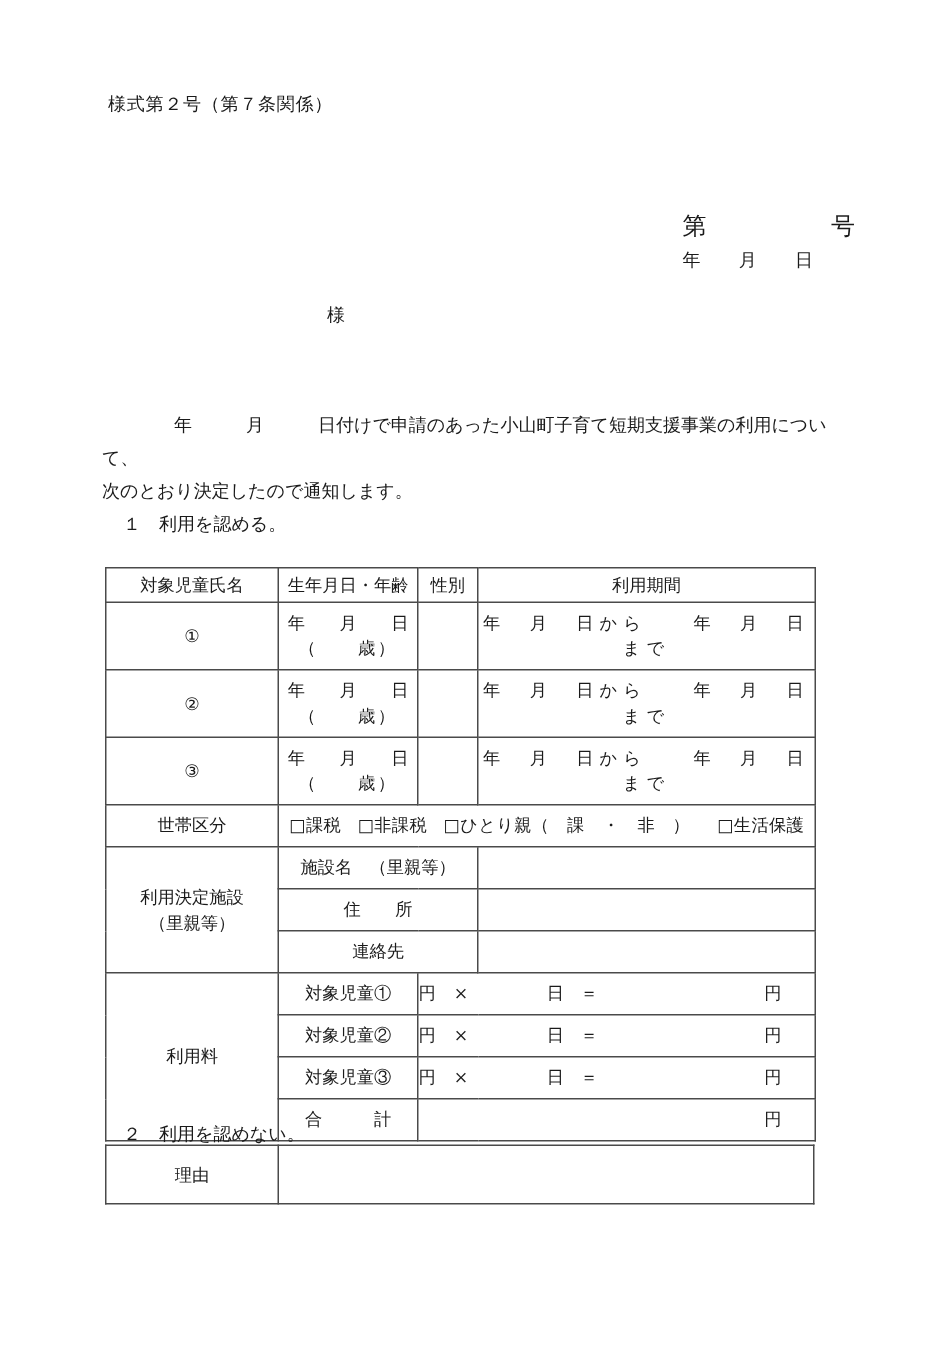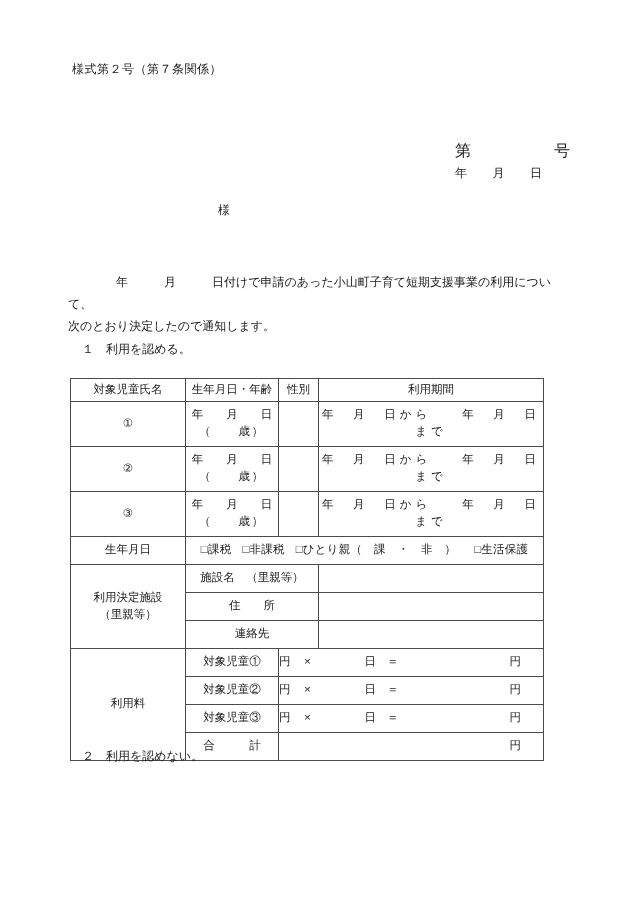--- a/index.html
+++ b/index.html
@@ -13,21 +13,20 @@
     position: relative;
     font-family: "DejaVu Serif", "Liberation Serif", serif;
     color: #1a1a1a;
     font-size: 11.5px;
     overflow: hidden;
   }
   .page {
     position: absolute;
     inset: 0;
     padding: 8px;
-    font-family: Liberation Mono, monospace;
   }
 
   
   .form-no {
     position: absolute;
     left: 72px;
     top: 61px;
     font-size: 12px;
     letter-spacing: 0.5px;
     white-space: nowrap;
@@ -260,21 +259,21 @@
         <td class="name-cell">③</td>
         <td class="birth-cell">
           <span class="birth-line1">年　月　日</span>
           <span class="birth-line2">（　　歳）</span>
         </td>
         <td class="sex-cell"></td>
         <td class="period-cell sp-wide">年　月　日から　　年　月　日まで</td>
       </tr>
 
       <tr>
-        <td class="house-label">生年月日</td>
+        <td class="house-label">世帯区分</td>
         <td class="house-val" colspan="3">
           <span>□課税</span><span class="gap-s"></span><span>□非課税</span><span class="gap-s"></span><span>□ひとり親（　課　・　非　）</span><span class="gap-m"></span><span>□生活保護</span>
         </td>
       </tr>
 
       <tr>
         <td class="fac-label" rowspan="3">
           <span class="two-line">利用決定施設</span>
           <span class="two-line">（里親等）</span>
         </td>
@@ -333,14 +332,26 @@
           <div class="total-row">
             <span class="total-yen">円</span>
           </div>
         </td>
       </tr>
     </tbody>
   </table>
 
   <div class="sec-heading" id="sec2-heading">２　利用を認めない。</div>
 
+  <table class="grid" id="reason-table">
+    <colgroup>
+        <col class="c-name">
+        <col>
+      </colgroup>
+    <tbody>
+      <tr>
+        <td class="reason-label">理由</td>
+        <td class="reason-val"></td>
+      </tr>
+    </tbody>
+  </table>
 
 </div>
 
 </body></html>

